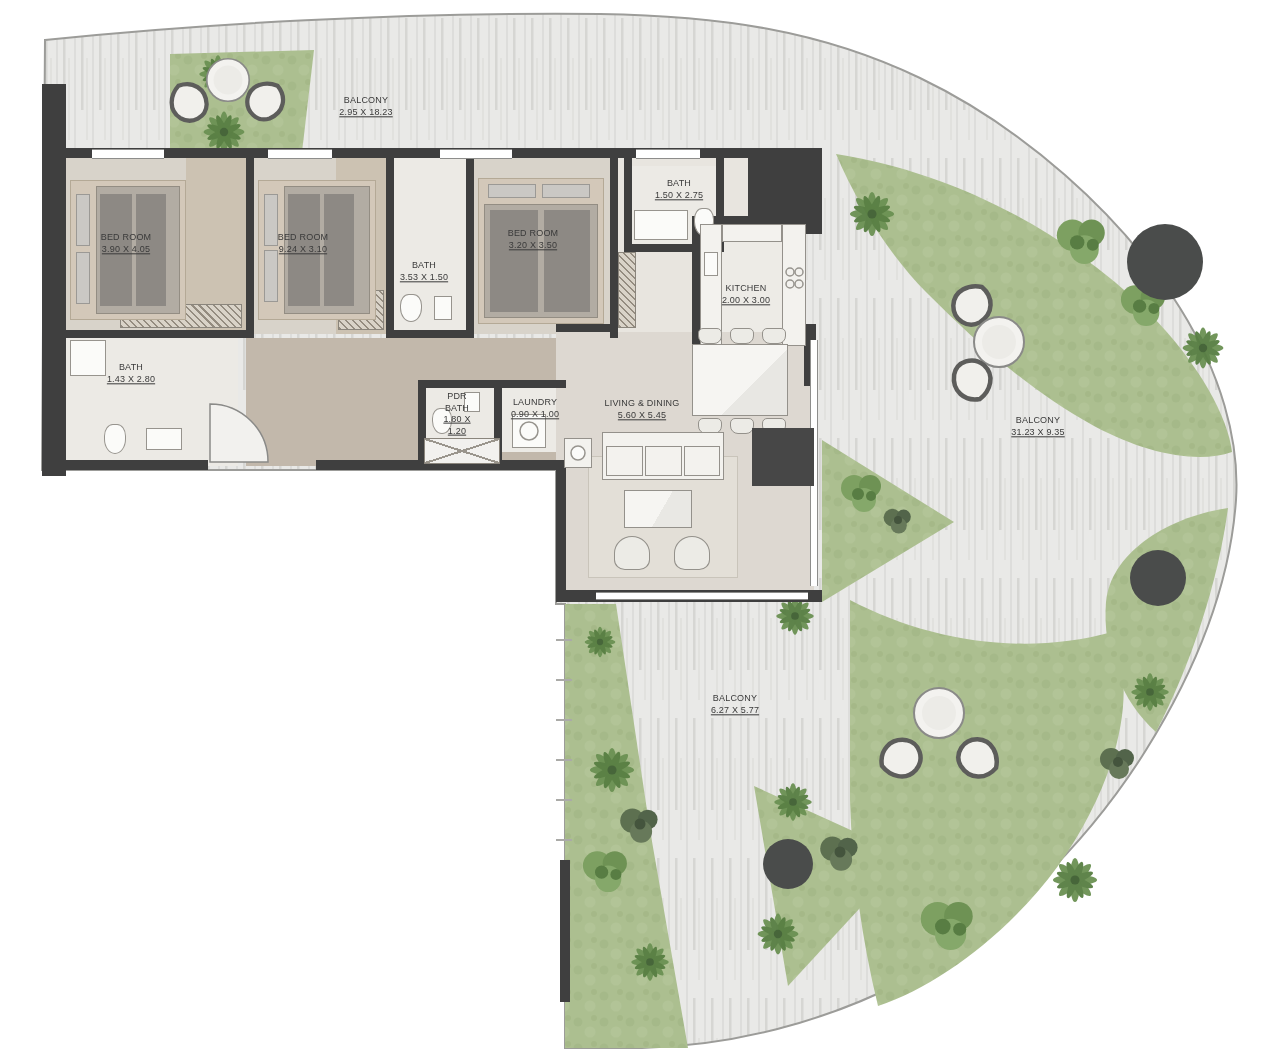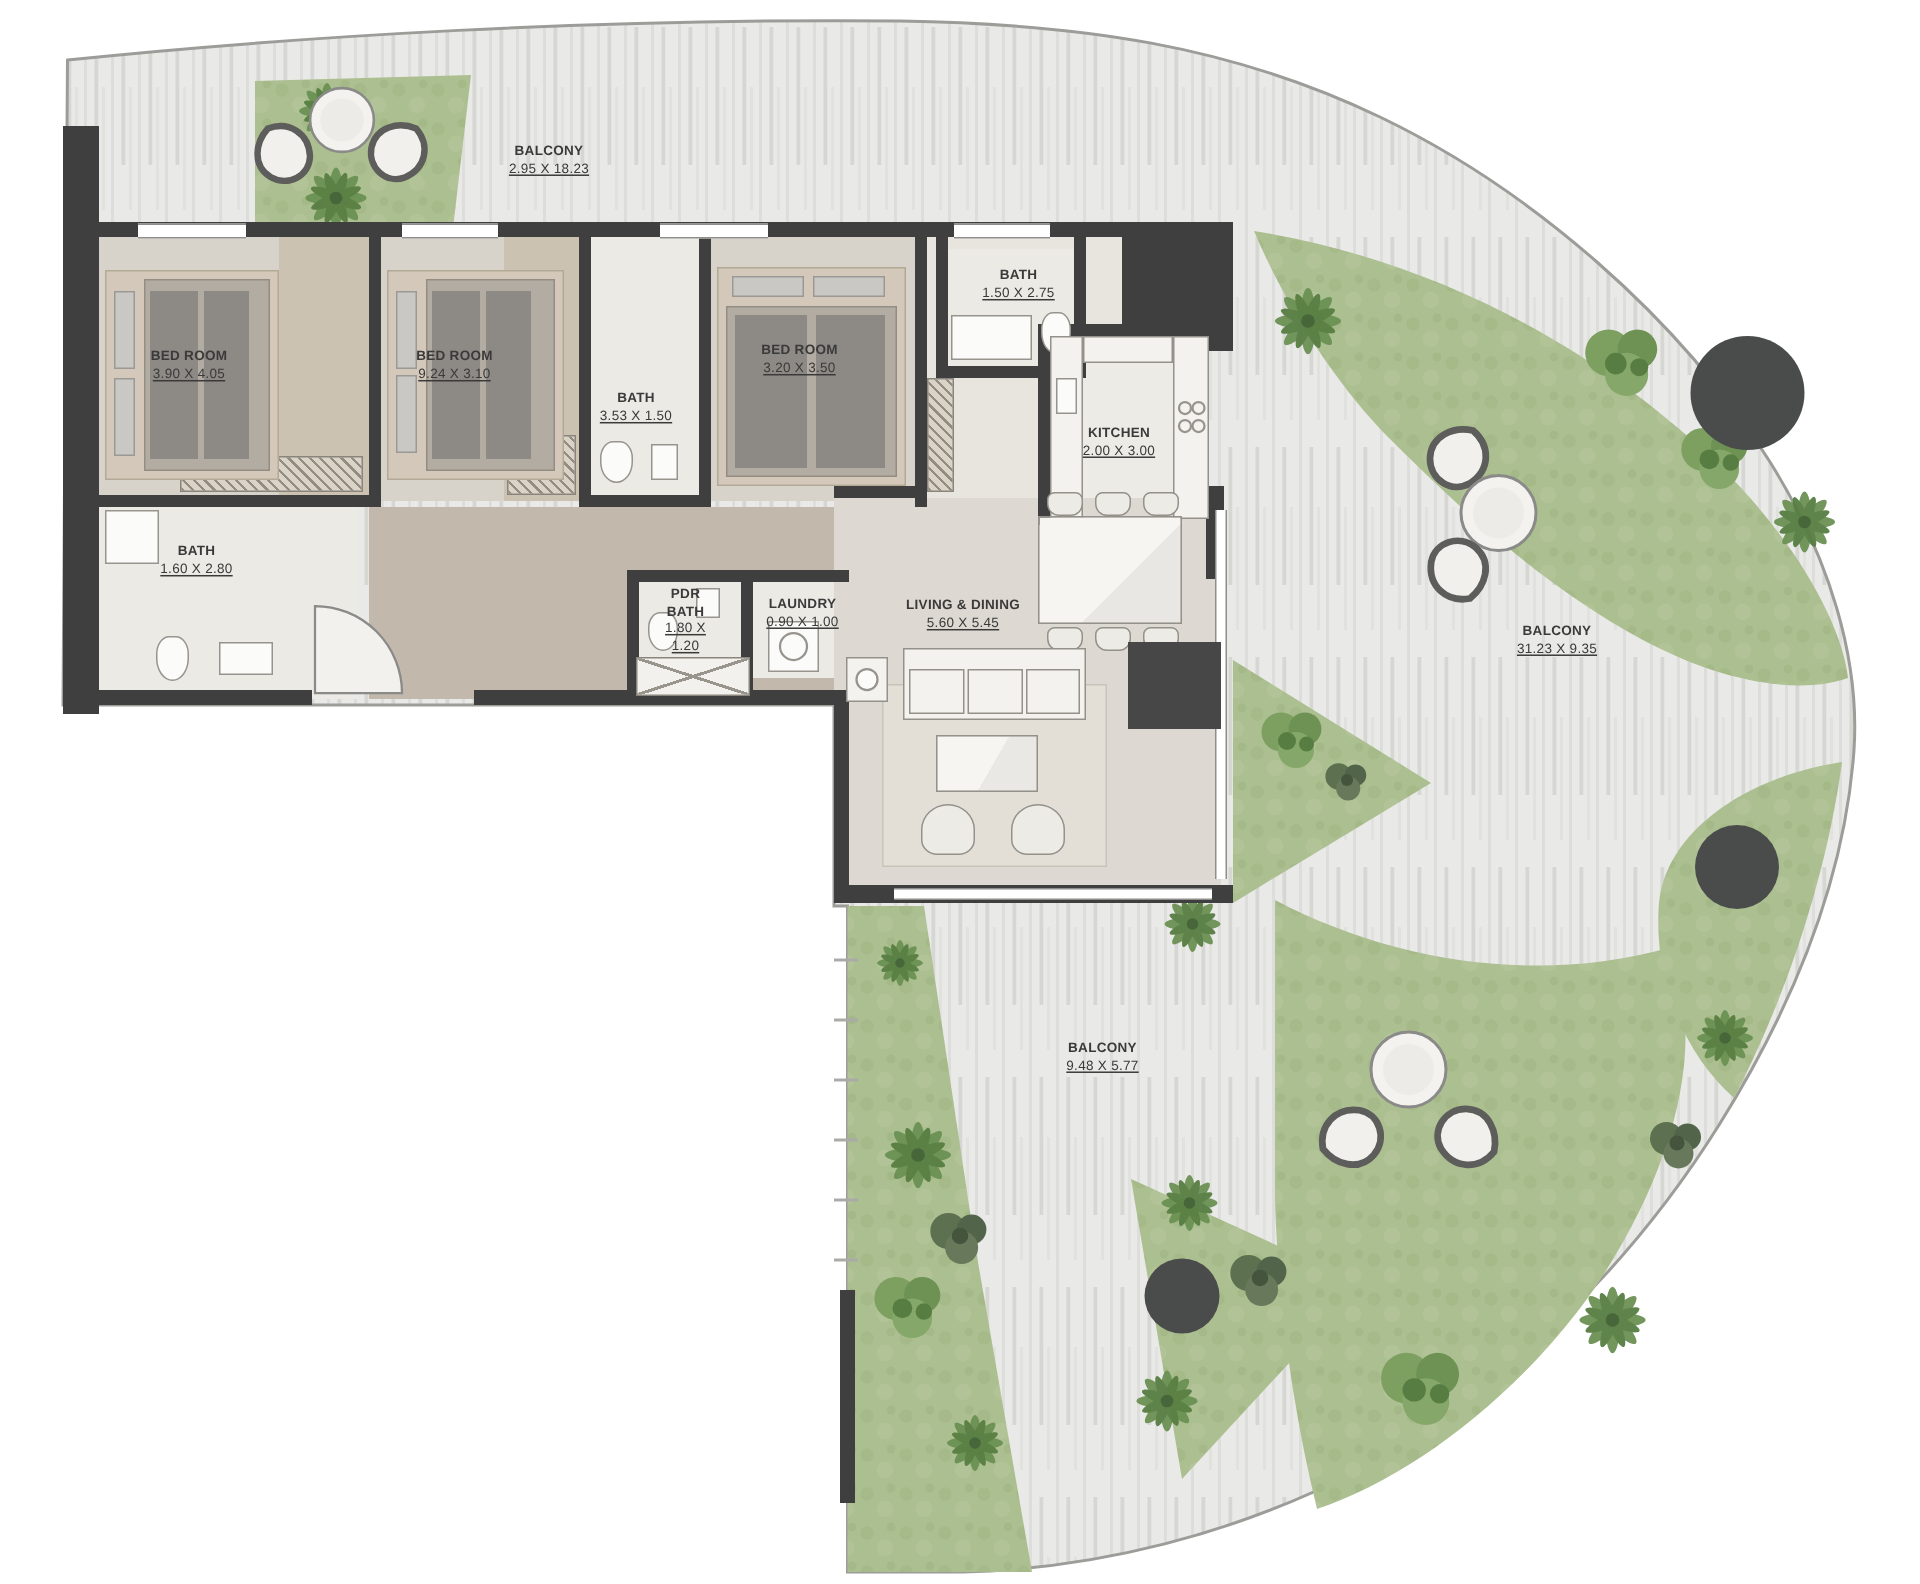--- a/index.html
+++ b/index.html
@@ -24,21 +24,21 @@
   .pad{position:absolute;background:#8d8984;}
   .pillow{position:absolute;background:#cac8c4;border:1px solid #9b9995;box-sizing:border-box;}
   .furn{position:absolute;background:#f3f2ee;border:1.5px solid #94918b;box-sizing:border-box;}
   .chair{position:absolute;background:#ecebe6;border:1.2px solid #94918b;border-radius:5px 5px 8px 8px;box-sizing:border-box;}
   .dark{position:absolute;background:#474747;}
   
   #labels{position:absolute;left:0;top:0;width:1280px;height:1056px;}
   .room-label{position:absolute;transform:translate(-50%,-50%);text-align:center;
     font-size:9px;line-height:1.3;color:#3a3a3a;letter-spacing:.2px;white-space:nowrap;}
   .room-label.wrap{white-space:normal;}
-  .rl-name{display:block;font-weight:bold;}
+  .rl-name{display:block;}
   .rl-dims{display:block;text-decoration:underline;}
 </style>
 </head>
 <body>
 
 <div id="stage">
 
   <svg id="base-svg" width="1280" height="1056" viewBox="0 0 1280 1056">
     <defs>
       <pattern id="deck" width="18" height="140" patternUnits="userSpaceOnUse">
@@ -316,21 +316,21 @@
       <span class="rl-dims">1.50 X 2.75</span>
     </div>
 
     <div class="room-label" style="left: 746px; top: 295px;">
       <span class="rl-name">KITCHEN</span>
       <span class="rl-dims">2.00 X 3.00</span>
     </div>
 
     <div class="room-label" style="left: 131px; top: 374px;">
       <span class="rl-name">BATH</span>
-      <span class="rl-dims">1.60 X 2.80</span>
+      <span class="rl-dims">1.43 X 2.80</span>
     </div>
 
     <div class="room-label wrap" style="left: 457px; top: 414px; width: 46px;">
       <span class="rl-name">PDR BATH</span>
       <span class="rl-dims">1.80 X 1.20</span>
     </div>
 
     <div class="room-label" style="left: 535px; top: 409px;">
       <span class="rl-name">LAUNDRY</span>
       <span class="rl-dims">0.90 X 1.00</span>
@@ -341,17 +341,17 @@
       <span class="rl-dims">5.60 X 5.45</span>
     </div>
 
     <div class="room-label" style="left: 1038px; top: 427px;">
       <span class="rl-name">BALCONY</span>
       <span class="rl-dims">31.23 X 9.35</span>
     </div>
 
     <div class="room-label" style="left: 735px; top: 705px;">
       <span class="rl-name">BALCONY</span>
-      <span class="rl-dims">9.48 X 5.77</span>
+      <span class="rl-dims">6.27 X 5.77</span>
     </div>
   </div>
 
 </div>
 
 </body></html>

